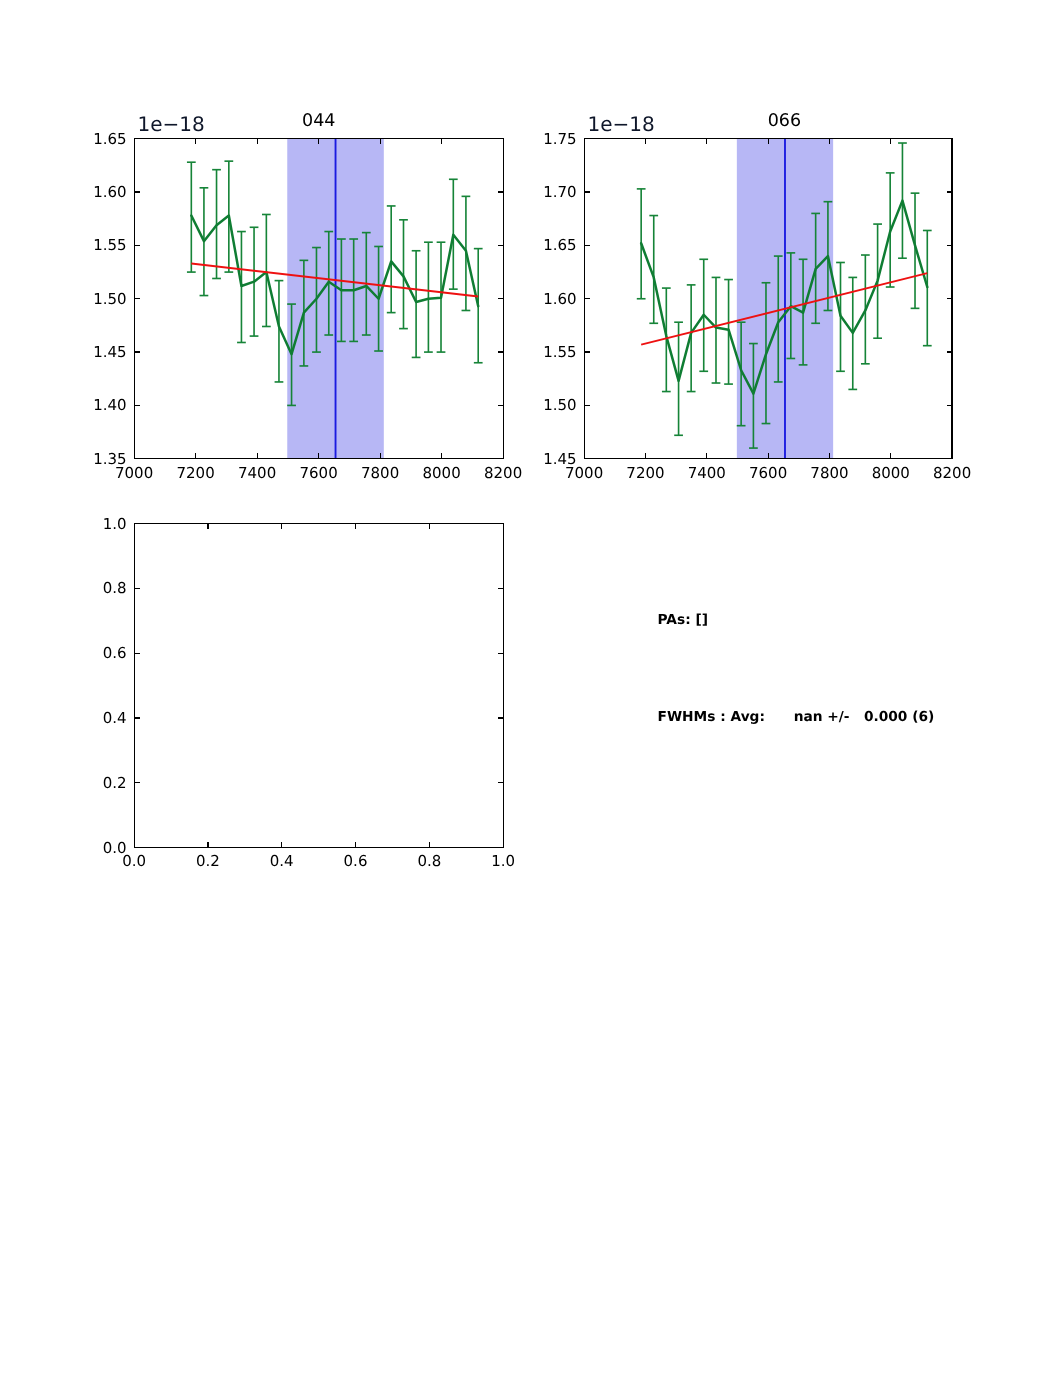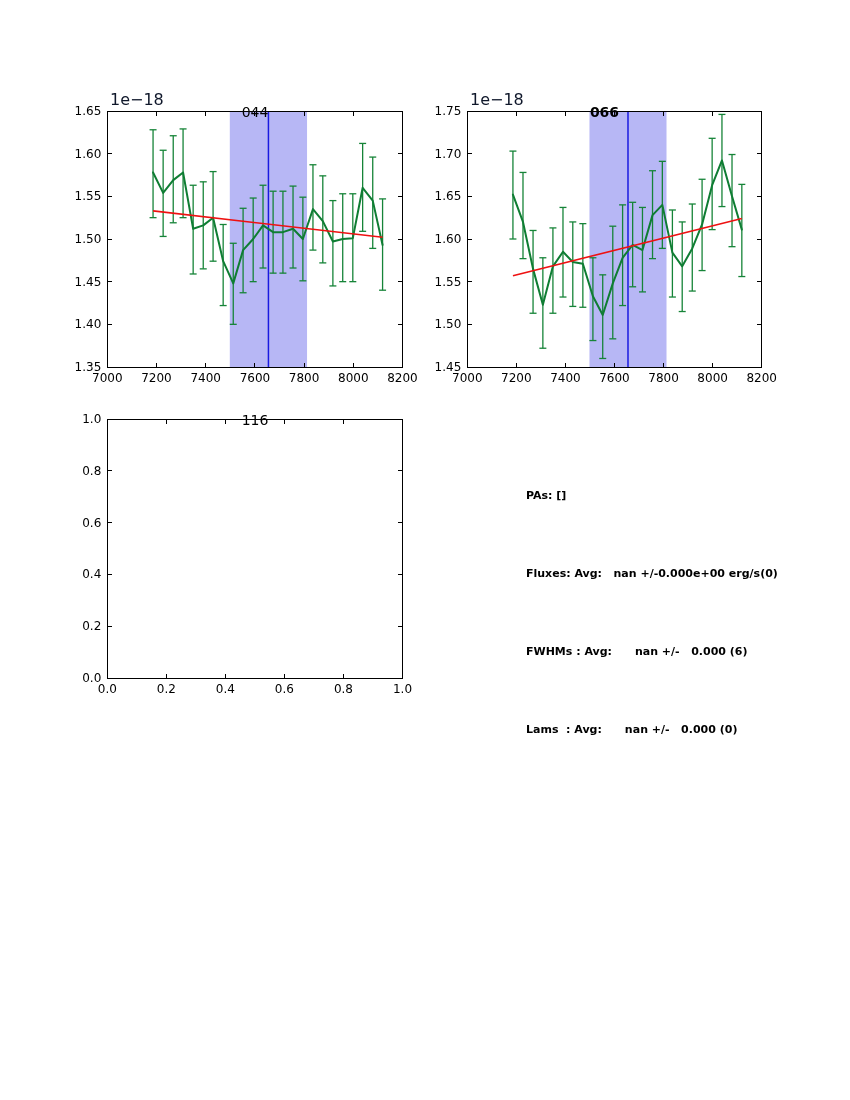--- a/index.html
+++ b/index.html
@@ -2,23 +2,23 @@
 <html><head>
 <meta charset="utf-8">
 <style>
   html,body{margin:0;padding:0;}
   body{
     width:850px;height:1100px;background:#ffffff;position:relative;
     font-family:"DejaVu Sans", sans-serif;color:#000;
   }
   .page{position:absolute;left:0;top:0;width:850px;height:1100px;}
   #fig{position:absolute;left:0;top:0;}
-  .plot-title{position:absolute;text-align:center;font-size:14px;line-height:15px;color:#000;margin-top:15px;}
+  .plot-title{position:absolute;text-align:center;font-size:14px;line-height:15px;color:#000;}
   #title-044{left:107px;width:296px;top:90px;}
-  #title-066{left:457px;width:295px;top:90px;font-weight:bold;}
+  #title-066{left:480px;width:295px;top:90px;}
   #title-116{left:107px;width:296px;top:398px;}
   .offset-label{position:absolute;font-size:16px;line-height:12px;color:#0f172a;}
   #offset-044{left:110px;top:94px;}
   #offset-066{left:470px;top:94px;}
   .text-panel{
     position:absolute;left:526px;top:431px;
     font-size:11px;line-height:26px;white-space:pre;color:#000;font-weight:bold;
   }
   svg text.tick{font-family:"DejaVu Sans", sans-serif;font-size:12px;fill:#000;}
 </style>
@@ -315,24 +315,21 @@
         <text x="101.3" y="630.2" text-anchor="end" class="tick" stroke="none">0.2</text>
         <text x="101.3" y="578.4" text-anchor="end" class="tick" stroke="none">0.4</text>
         <text x="101.3" y="526.6" text-anchor="end" class="tick" stroke="none">0.6</text>
         <text x="101.3" y="474.79999999999995" text-anchor="end" class="tick" stroke="none">0.8</text>
         <text x="101.3" y="423" text-anchor="end" class="tick" stroke="none">1.0</text>
       </g>
     </svg>
 
   <div class="plot-title" id="title-044">044</div>
   <div class="plot-title" id="title-066">066</div>
-  <div class="plot-title" id="title-116">116</div>
 
   <div class="offset-label" id="offset-044">1e−18</div>
   <div class="offset-label" id="offset-066">1e−18</div>
 
   <div class="text-panel">
     <div>PAs: []</div>
-    <div>Fluxes: Avg:   nan +/-0.000e+00 erg/s(0)</div>
     <div>FWHMs : Avg:      nan +/-   0.000 (6)</div>
-    <div>Lams  : Avg:      nan +/-   0.000 (0)</div>
   </div>
 </div>
 
 </body></html>

